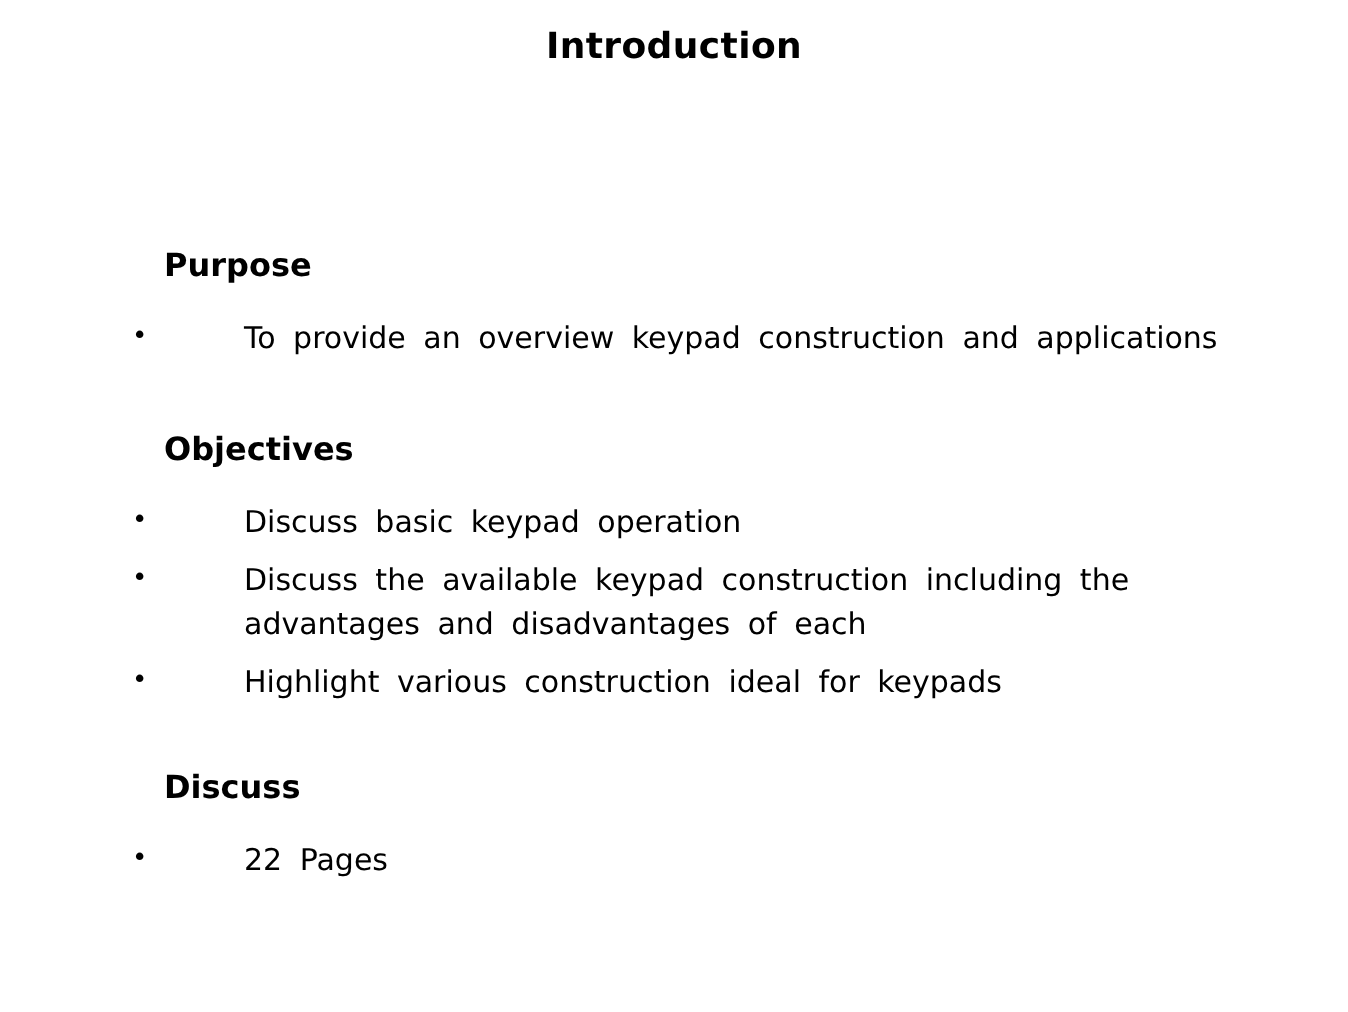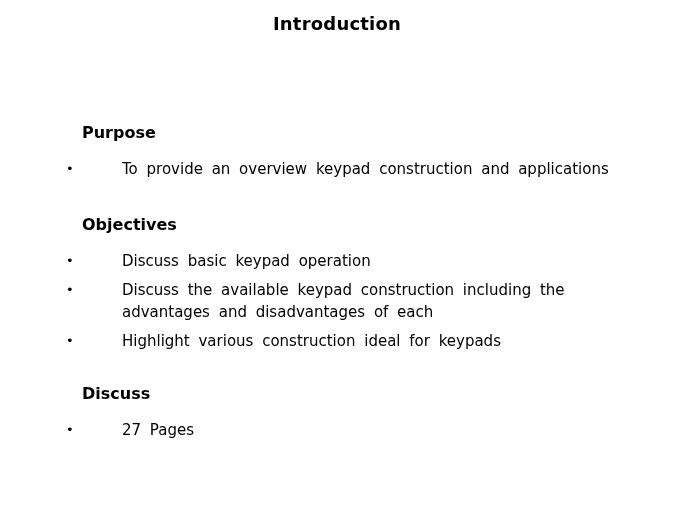--- a/index.html
+++ b/index.html
@@ -105,18 +105,18 @@
         <span class="bullet-text">Highlight various construction ideal for keypads</span>
       </li>
     </ul>
   </section>
 
   <section class="section section-content">
     <h2 class="section-heading">Discuss</h2>
     <ul class="bullets">
       <li>
         <span class="bullet-marker">•</span>
-        <span class="bullet-text">27 Pages</span>
+        <span class="bullet-text">22 Pages</span>
       </li>
     </ul>
   </section>
 
 </div>
 
 </body></html>

